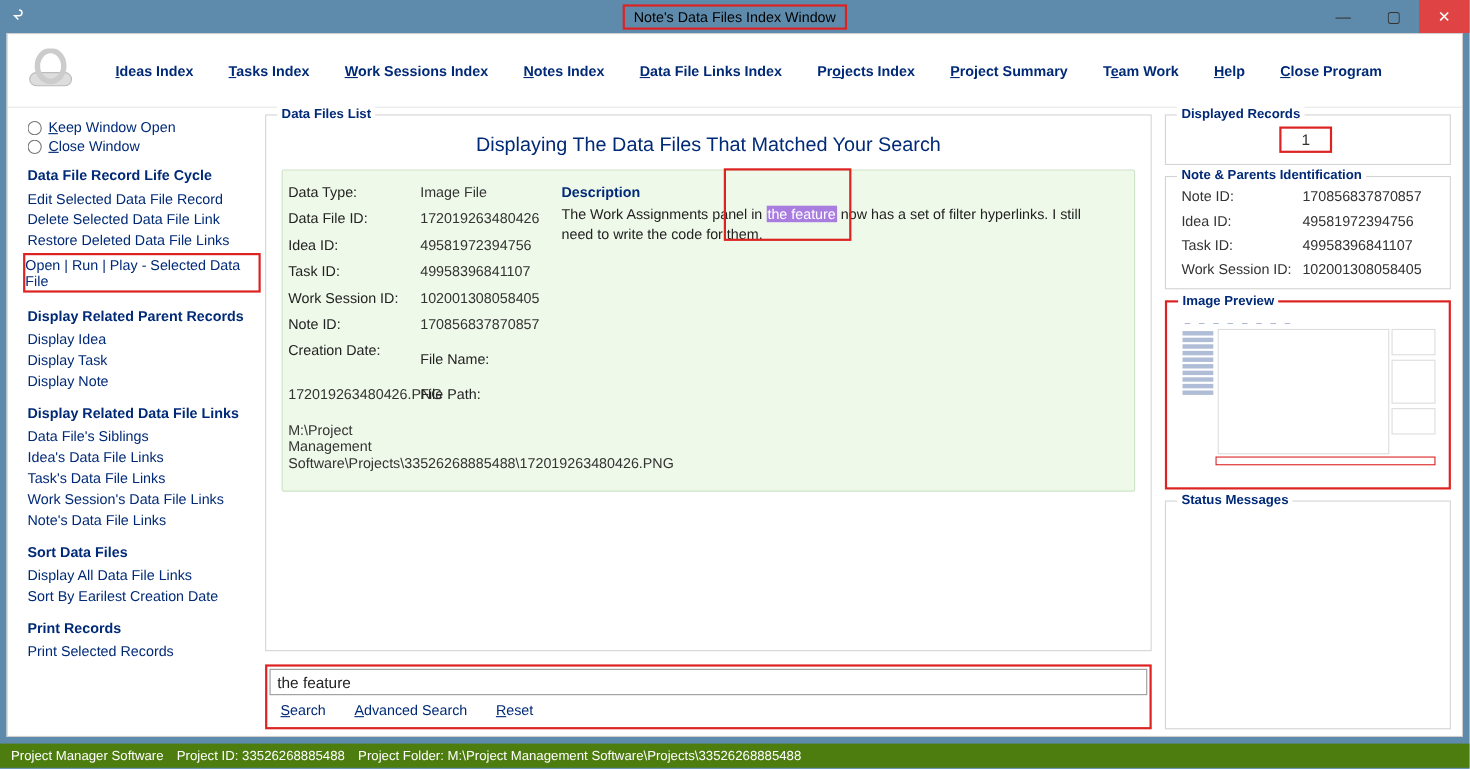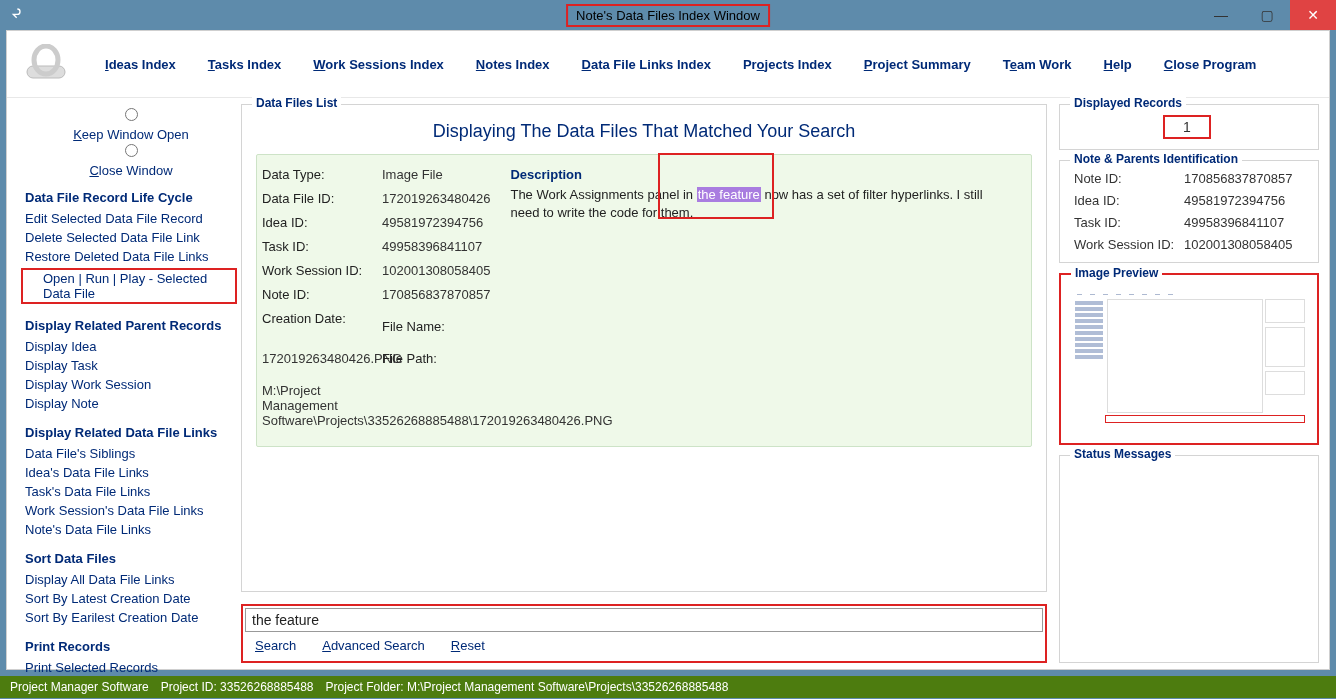--- a/index.html
+++ b/index.html
@@ -75,29 +75,29 @@
 .content {
   flex: 1;
   display: flex;
   min-height: 0;
 }
 .sidebar {
   width: 230px;
   padding: 8px 0 8px 18px;
   font-size: 13px;
 }
-.radio-row { display:flex; align-items:center; gap:6px; margin:2px 0; color:#002a77;flex-direction:column; }
+.radio-row { display:flex; align-items:flex-end; gap:6px; margin:2px 0; color:#002a77; }
 .radio-row .ul { text-decoration: underline; }
 .sidebar .section-head {
   color:#002a77; font-weight:700; margin-top:12px; margin-bottom:4px;
 }
 .sidebar .item {
   color:#002a77; padding:2px 0; cursor:pointer;
 }
-.red-box { border:2px solid #d22; padding:1px 20px; margin-left:-4px; display:inline-block; }
+.red-box { border:2px solid #d22; padding:1px 0; margin-left:-4px; display:inline-block; }
 .main {
   flex: 1;
   padding: 6px 10px 6px 4px;
   display: flex;
   flex-direction: column;
   min-width: 0;
 }
 .fieldset {
   border:1px solid #d4d4d4;
   position:relative;
@@ -243,33 +243,31 @@
       <div class="item">Edit Selected Data File Record</div>
       <div class="item">Delete Selected Data File Link</div>
       <div class="item">Restore Deleted Data File Links</div>
       <div class="item">
         <span class="red-box">Open | Run | Play - Selected Data File</span>
       </div>
 
       <div class="section-head">Display Related Parent Records</div>
       <div class="item">Display Idea</div>
       <div class="item">Display Task</div>
-      <div class="item">Display Work Session</div>
       <div class="item">Display Note</div>
 
       <div class="section-head">Display Related Data File Links</div>
       <div class="item">Data File's Siblings</div>
       <div class="item">Idea's Data File Links</div>
       <div class="item">Task's Data File Links</div>
       <div class="item">Work Session's Data File Links</div>
       <div class="item">Note's Data File Links</div>
 
       <div class="section-head">Sort Data Files</div>
       <div class="item">Display All Data File Links</div>
-      <div class="item">Sort By Latest Creation Date</div>
       <div class="item">Sort By Earilest Creation Date</div>
 
       <div class="section-head">Print Records</div>
       <div class="item">Print Selected Records</div>
     </div>
 
     <div class="main">
       <div class="fieldset list-panel">
         <div class="legend">Data Files List</div>
         <div class="list-title">Displaying The Data Files That Matched Your Search</div>

